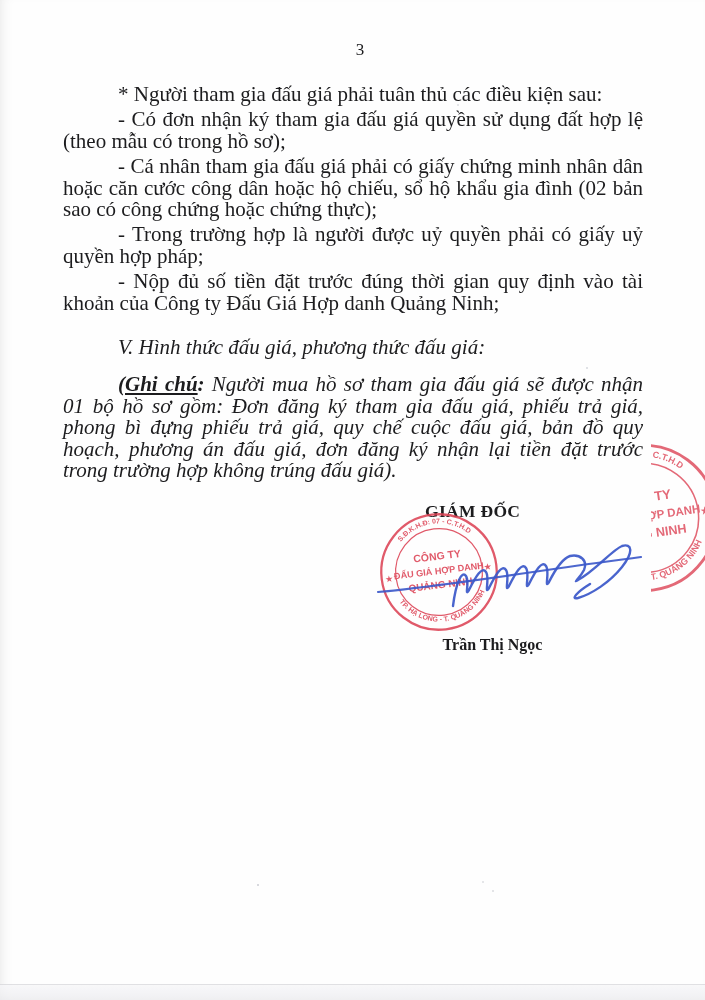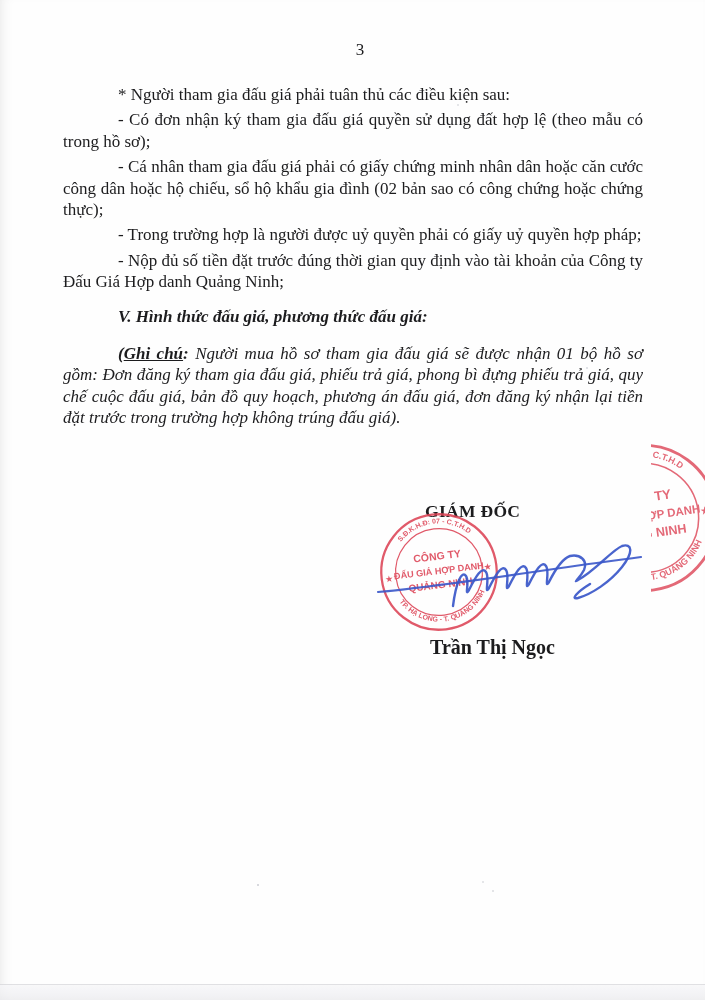--- a/index.html
+++ b/index.html
@@ -5,30 +5,30 @@
   html,body{margin:0;padding:0;}
   body{width:705px;height:1000px;overflow:hidden;background:#ffffff;
        font-family:"Liberation Serif","DejaVu Serif",serif;}
   .page{position:relative;width:705px;height:1000px;background:#fefefe;
         box-shadow:inset 10px 0 14px -10px rgba(0,0,0,0.10),
                    inset 0 -8px 14px -8px rgba(0,0,0,0.06);
         color:#1c1c1e;}
   .page-number{position:absolute;top:40px;left:0;width:720px;text-align:center;
         font-size:17px;}
   .content{position:absolute;top:84px;left:63px;width:580px;}
-  .content p{margin:0 0 4px 0;font-size:17px;line-height:21.4px;
+  .content p{margin:0 0 4px 0;font-size:21px;line-height:21.4px;
         text-align:justify;text-indent:55px;}
-  .content p.heading{font-weight:bold;font-style:italic;margin:13px 0 5px 0;}
+  .content p.heading{font-weight:normal;font-style:italic;margin:23px 0 5px 0;}
   .content p.note{font-style:italic;margin-top:16px;}
   .note .lbl{font-weight:bold;text-decoration:underline;}
   .note .op,.note .colon{font-weight:bold;}
   .sig-title{position:absolute;left:425px;top:501px;width:140px;text-align:left;
         font-size:17.5px;font-weight:bold;letter-spacing:.3px;}
   .sig-name{position:absolute;left:405px;top:636px;width:175px;text-align:center;
-        font-size:20px;font-weight:bold;}
+        font-size:16px;font-weight:bold;}
   .stamp-wrap{position:absolute;left:377px;top:510px;width:124px;height:124px;
         transform:rotate(-7deg);opacity:.88;}
   .edge-clip{position:absolute;left:651px;top:428px;width:54px;height:185px;
         overflow:hidden;}
   .edge-inner{position:absolute;left:-85px;top:12px;width:156px;height:156px;
         transform:rotate(-8deg);opacity:.8;}
   .stamp-svg{width:100%;height:100%;display:block;}
   .sig-ink{position:absolute;left:350px;top:520px;width:300px;height:110px;}
   .scan-bottom{position:absolute;left:0;bottom:0;width:705px;height:15px;
         border-top:1px solid #d6d6da;background:linear-gradient(#f6f6f8,#ededf0);

